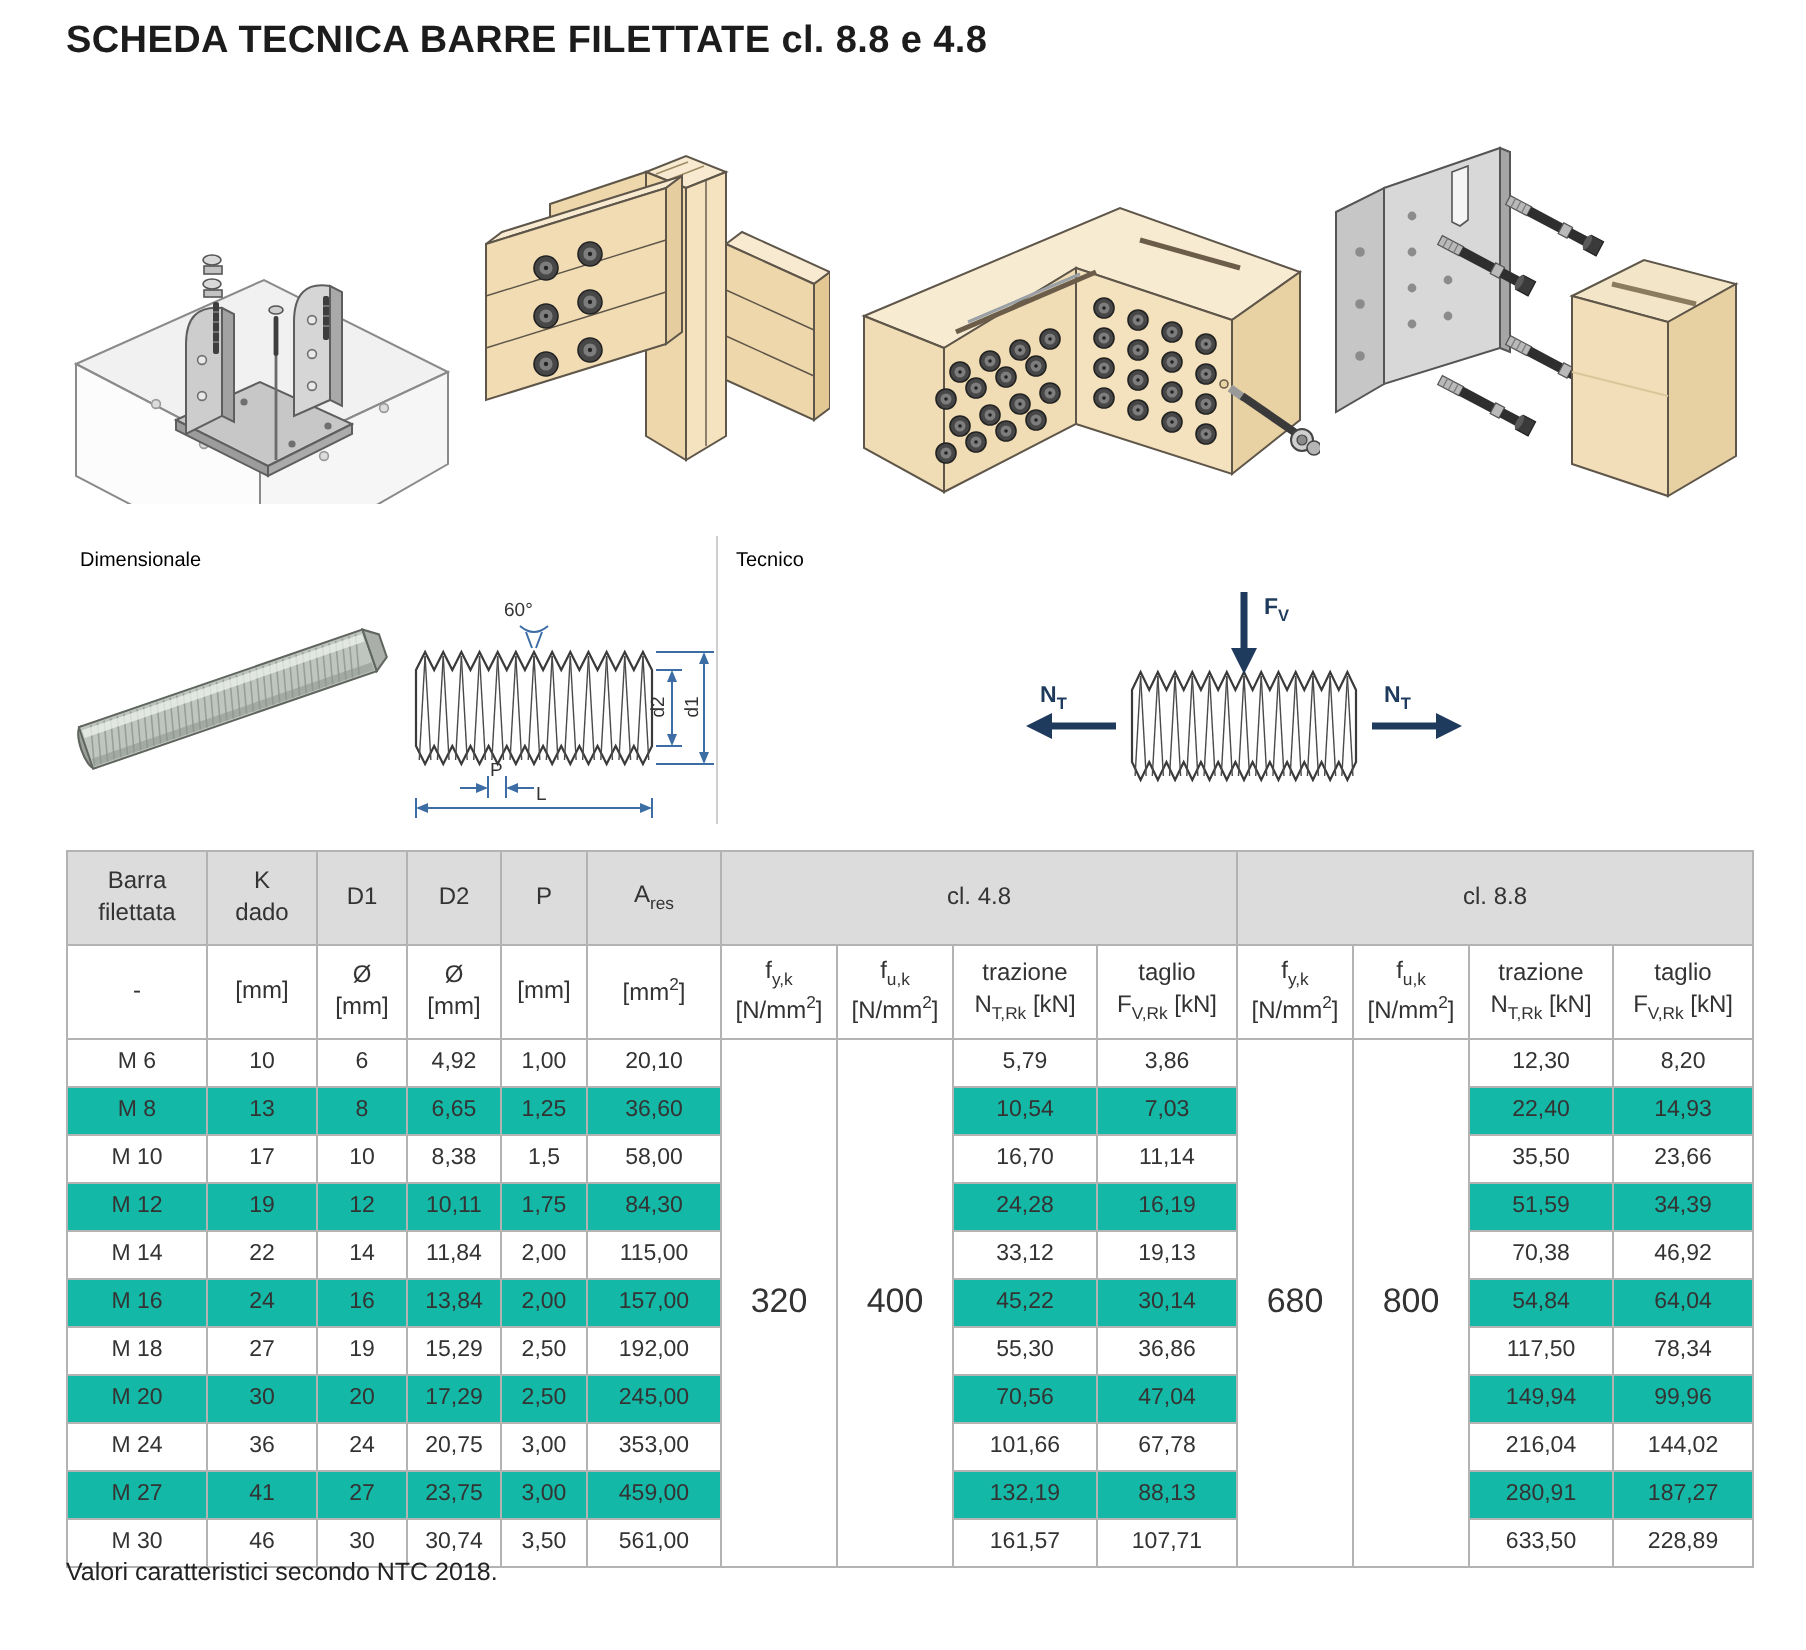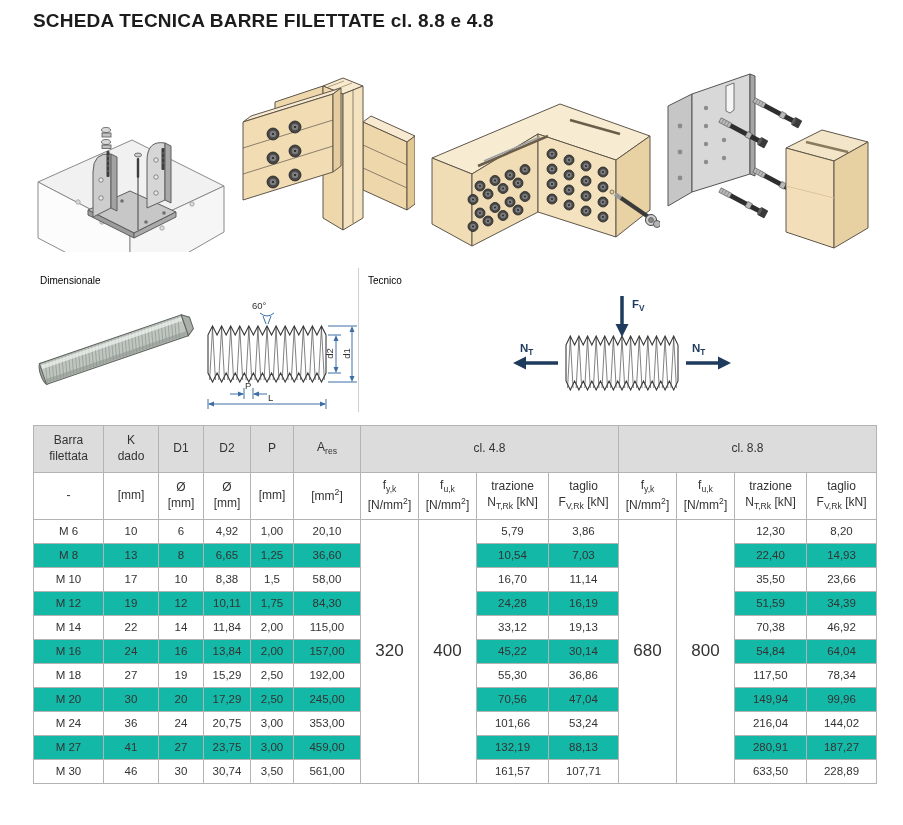--- a/index.html
+++ b/index.html
@@ -646,21 +646,21 @@
           <td>99,96</td>
         </tr>
         <tr>
           <td>M 24</td>
           <td>36</td>
           <td>24</td>
           <td>20,75</td>
           <td>3,00</td>
           <td>353,00</td>
           <td>101,66</td>
-          <td>53,24</td>
+          <td>67,78</td>
           <td>216,04</td>
           <td>144,02</td>
         </tr>
         <tr class="stripe">
           <td>M 27</td>
           <td>41</td>
           <td>27</td>
           <td>23,75</td>
           <td>3,00</td>
           <td>459,00</td>
@@ -677,14 +677,15 @@
           <td>3,50</td>
           <td>561,00</td>
           <td>161,57</td>
           <td>107,71</td>
           <td>633,50</td>
           <td>228,89</td>
         </tr>
       </tbody>
   </table>
 
+  <div class="footer">Valori caratteristici secondo NTC 2018.</div>
 
 </div>
 
 </body></html>

